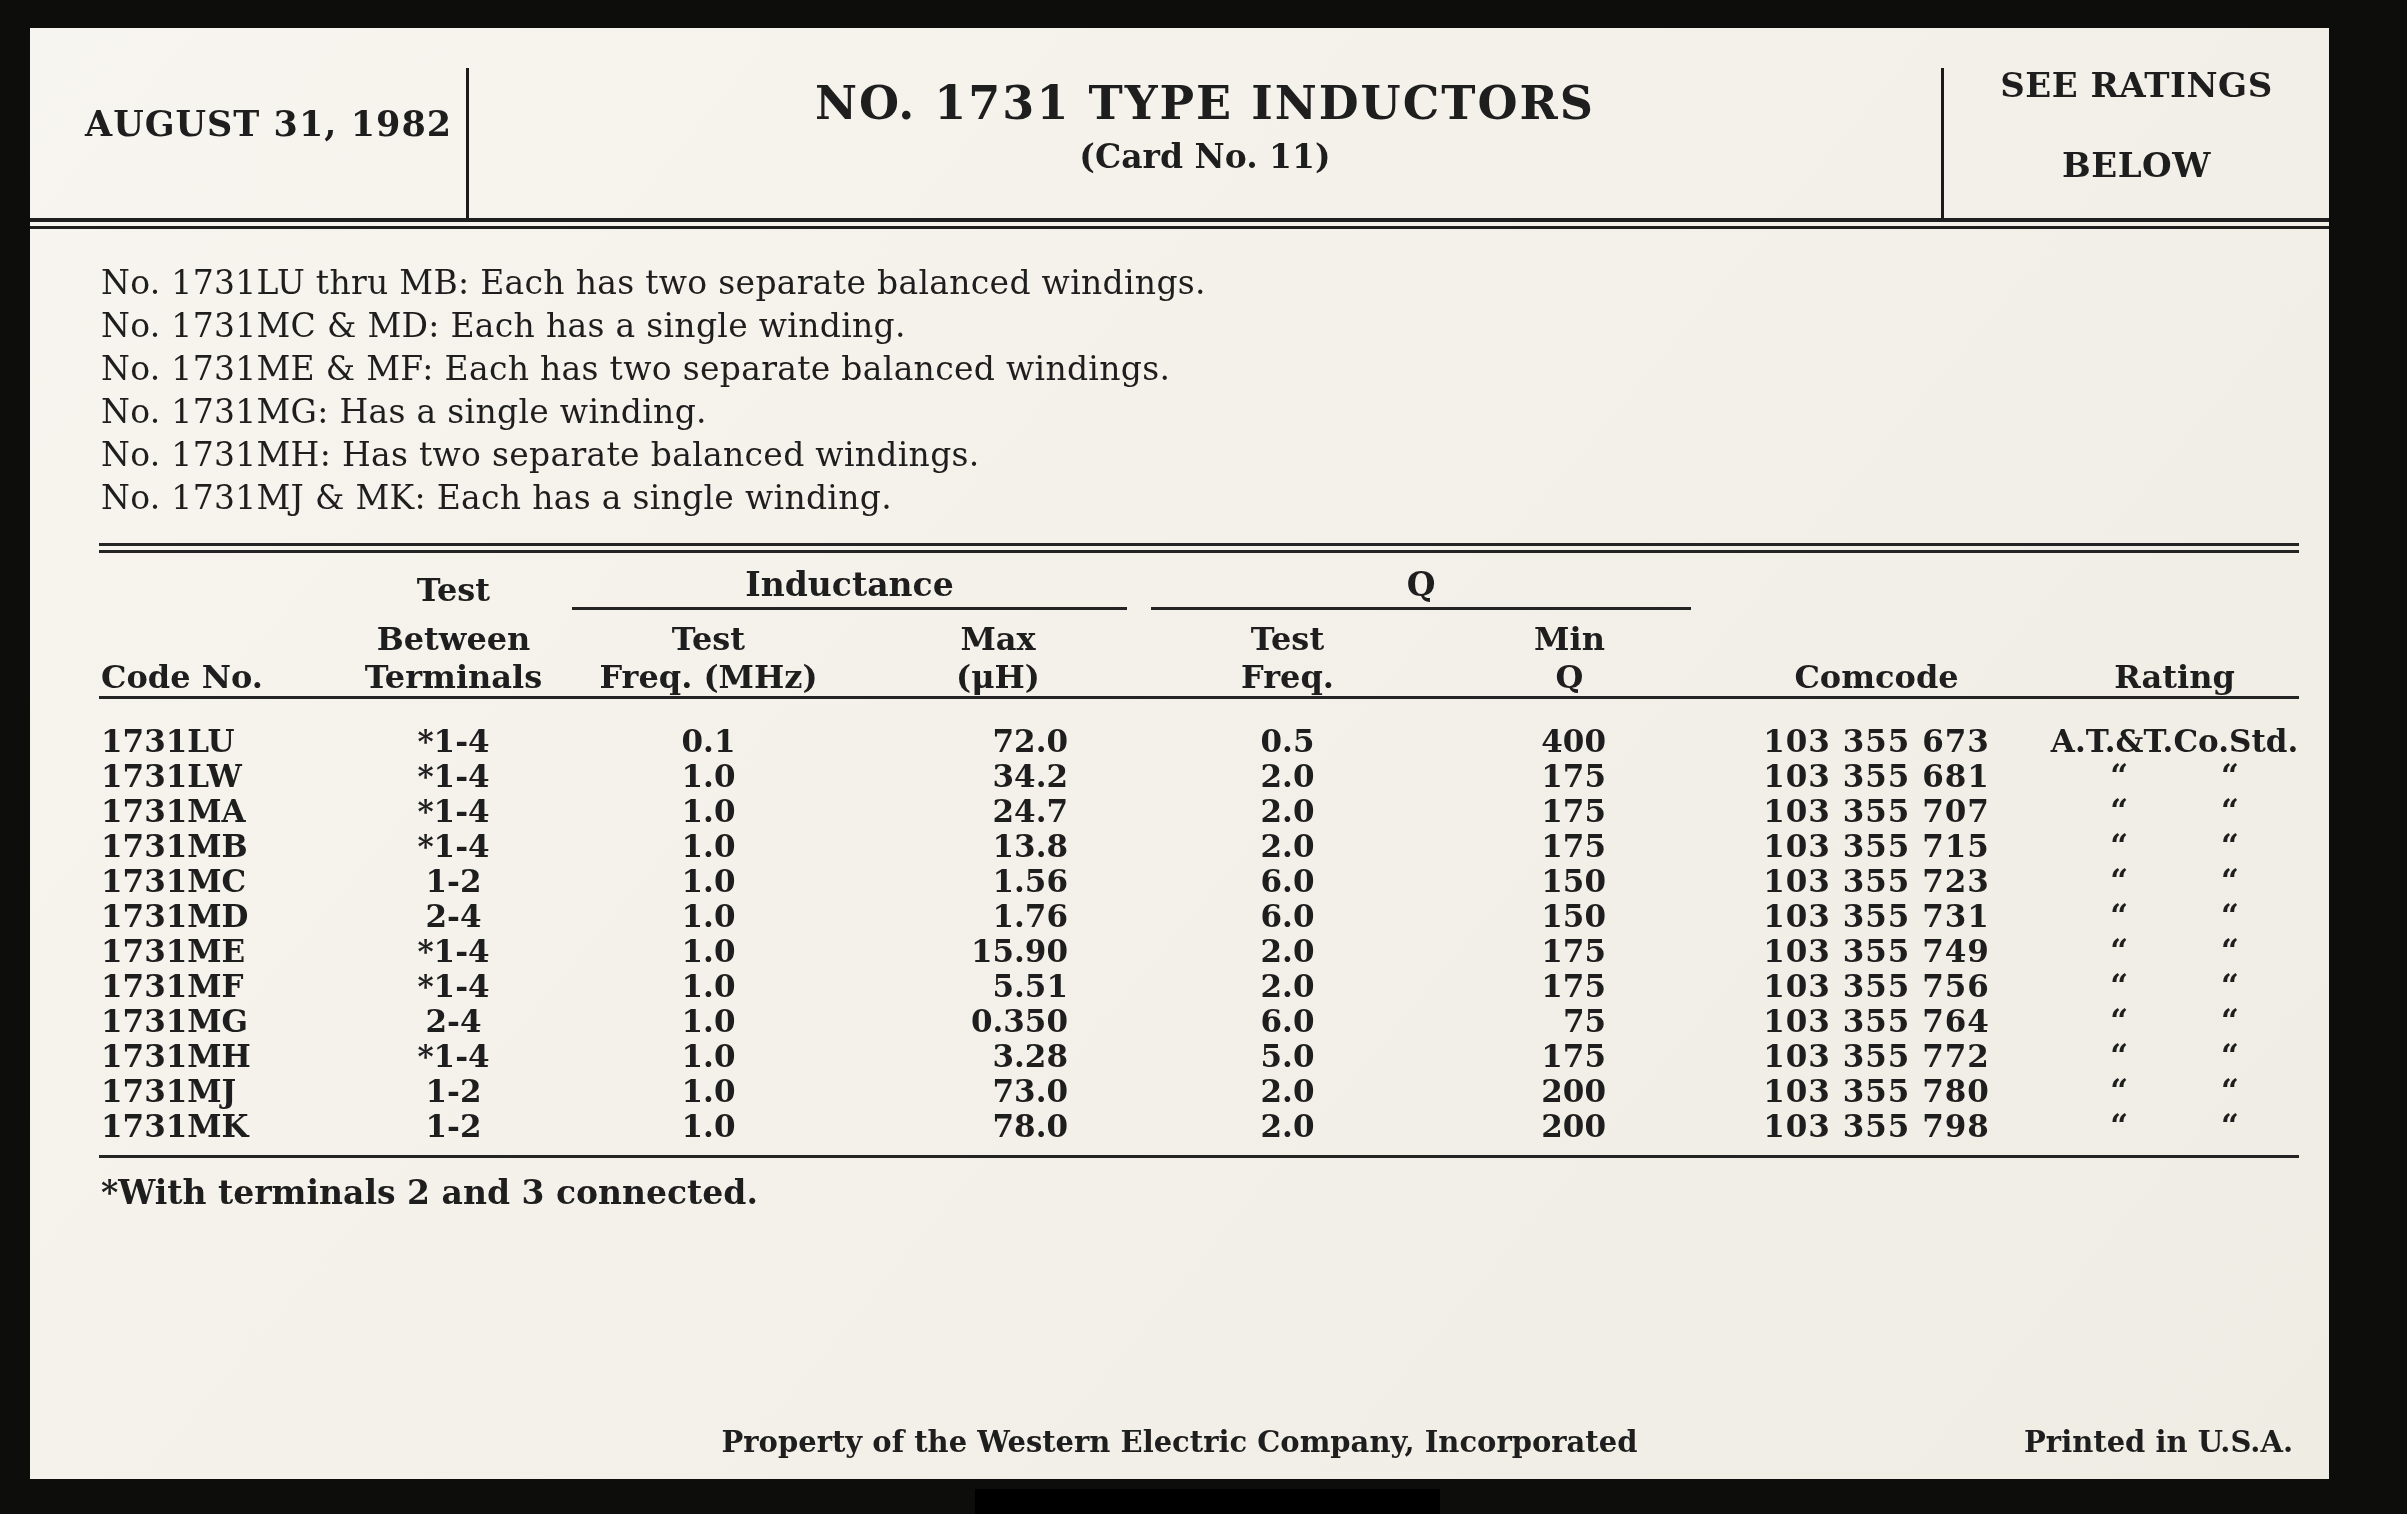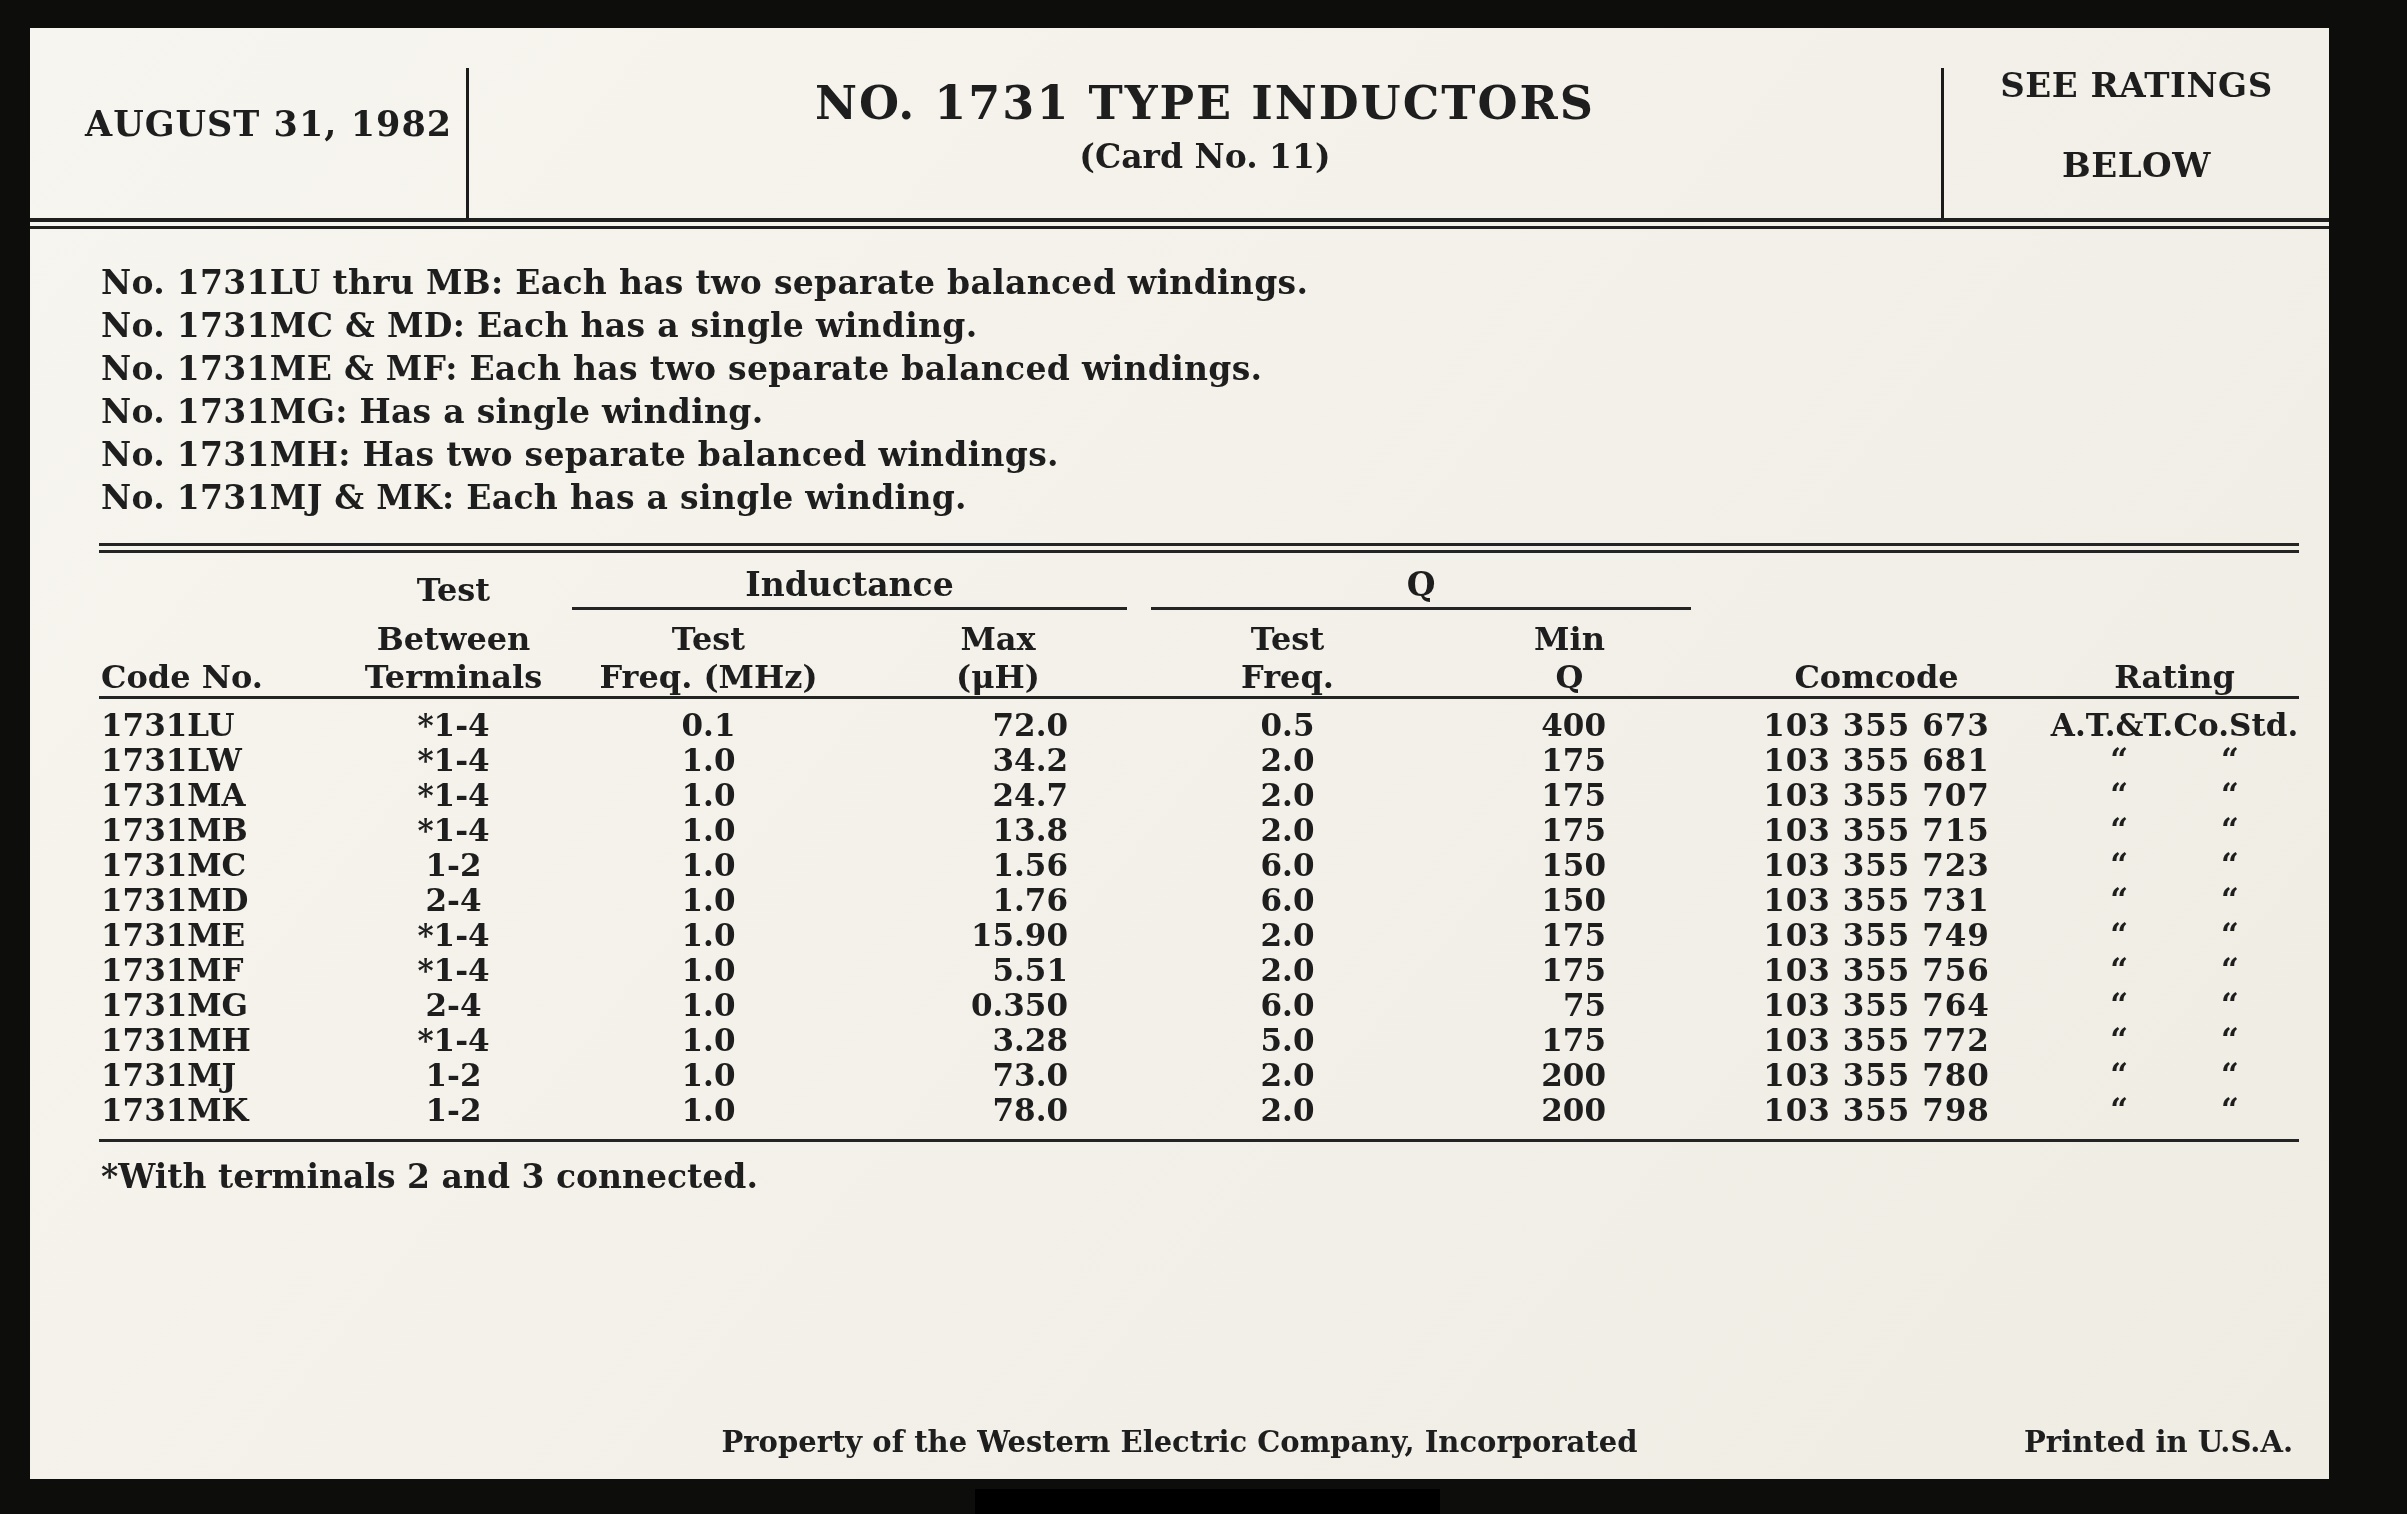--- a/index.html
+++ b/index.html
@@ -23,34 +23,34 @@
   .vline { width:3px; background:#1b1b1b; margin-top:40px; }
   .title-cell { flex:1; display:flex; flex-direction:column; justify-content:center; align-items:center; padding-top:6px; }
   .page-title { font-size:46px; font-weight:bold; letter-spacing:2px; }
   .card-no { font-size:33px; font-weight:bold; margin-top:7px; }
   .ratings-cell { width:385px; display:flex; flex-direction:column; justify-content:center; align-items:center; padding-top:4px;gap:38px; }
   .ratings-line { font-size:34px; font-weight:bold; line-height:42px; letter-spacing:0.5px; }
   .rule-masthead { height:11px; border-top:4px solid #1f1f1f; border-bottom:3px solid #1f1f1f; }
   
   .content { padding-left:69px; }
   .notes { padding:32px 0 24px 2px; }
-  .note-line { font-size:33px; font-weight:bold; line-height:43px; letter-spacing:0.3px; }
+  .note-line { font-size:33px; font-weight:normal; line-height:43px; letter-spacing:0.3px; }
   .rule-double { width:2200px; height:10px; border-top:3px solid #242424; border-bottom:3px solid #242424; }
   
   table { border-collapse:collapse; table-layout:fixed; width:2200px; border-bottom:3px solid #242424; }
   thead { border-bottom:3px solid #242424;margin-top:41px; }
   thead th { font-weight:bold; font-size:32px; vertical-align:bottom; padding:0; text-align:center; }
   tr.group-row { height:57px; }
   tr.sub-row { height:87px; }
   .group-label { display:block; text-align:center; padding-bottom:3px; margin:0 12px; border-bottom:3px solid #242424; font-size:33px; }
   .tbt-top { padding-bottom:1px; }
   .hl { display:block; line-height:38px; }
   th.left { text-align:left; padding-left:2px; }
   tbody td { font-size:31px; font-weight:bold; line-height:35px; padding:0; }
-  tbody tr:first-child td { padding-top:9px; }
+  tbody tr:first-child td { padding-top:25px; }
   tbody tr:last-child td { padding-bottom:11px; }
   td.c-code { text-align:left; padding-left:2px; }
   td.c-term { text-align:center; }
   td.c-tfreq { text-align:center; }
   td.c-max { text-align:right; padding-right:71px; }
   td.c-qfreq { text-align:center; }
   td.c-minq { text-align:right; padding-right:97px; }
   td.c-comcode { text-align:center; letter-spacing:1px; }
   td.c-rating { text-align:center; }
   

